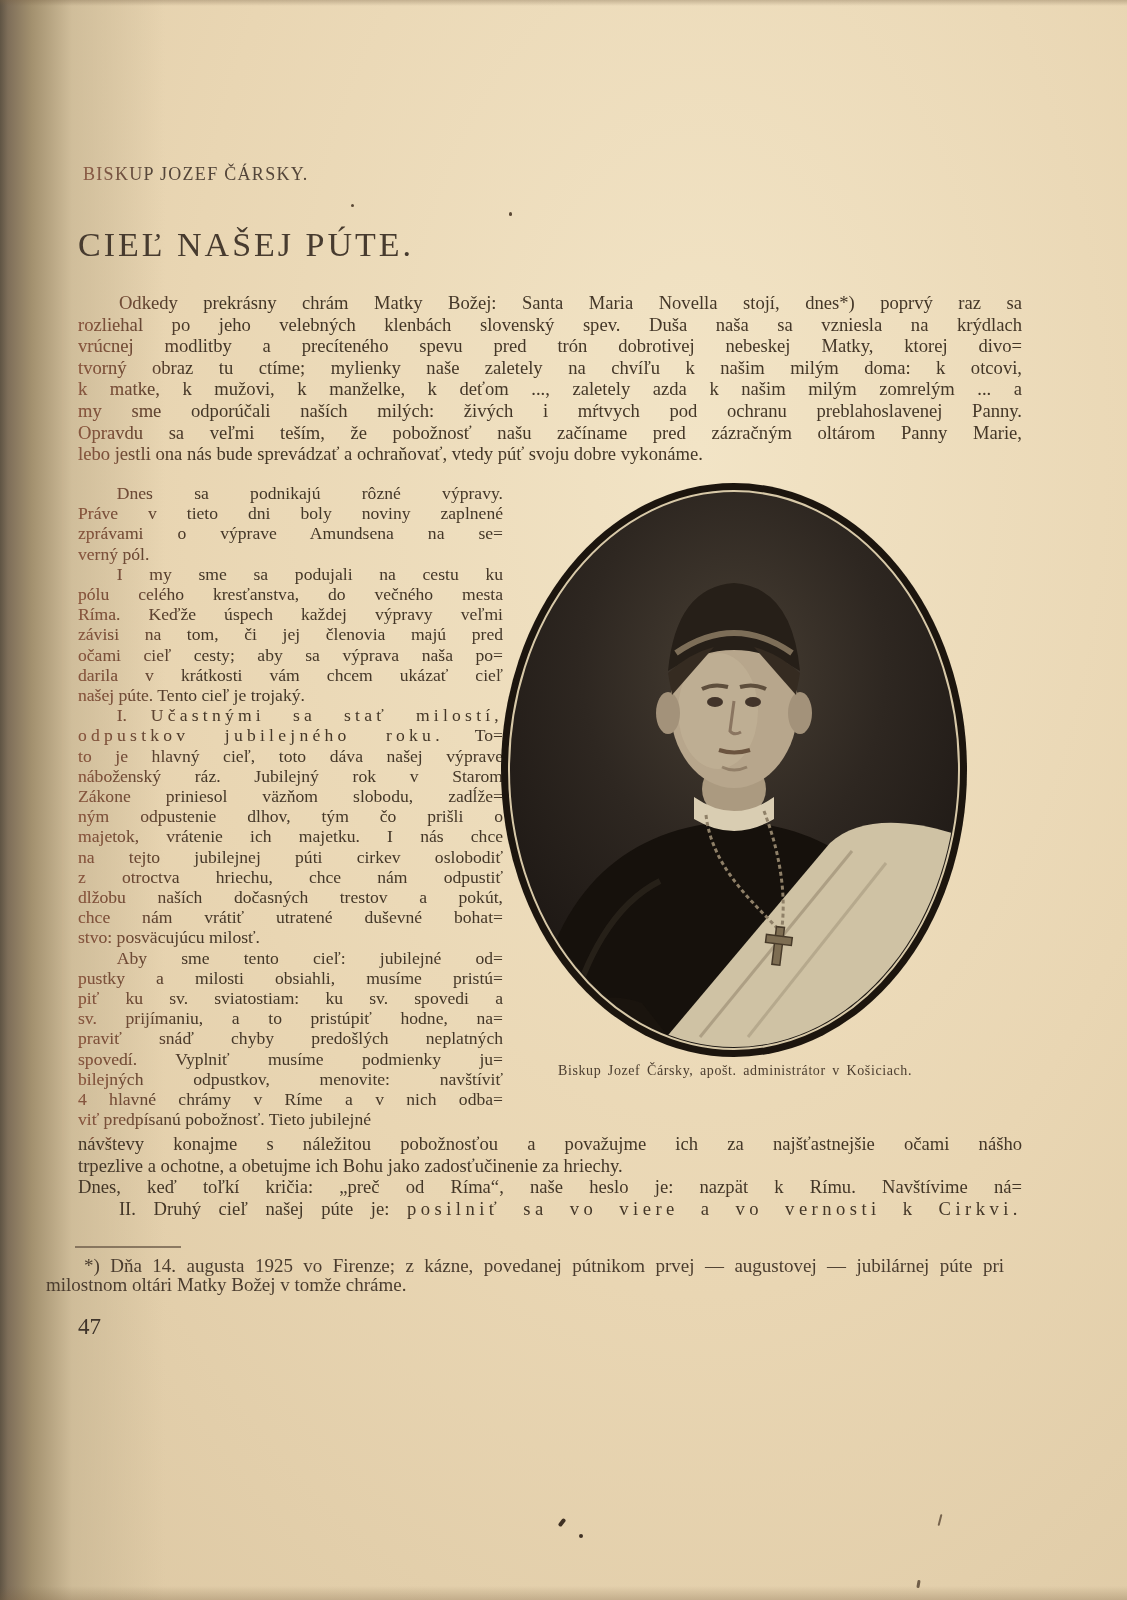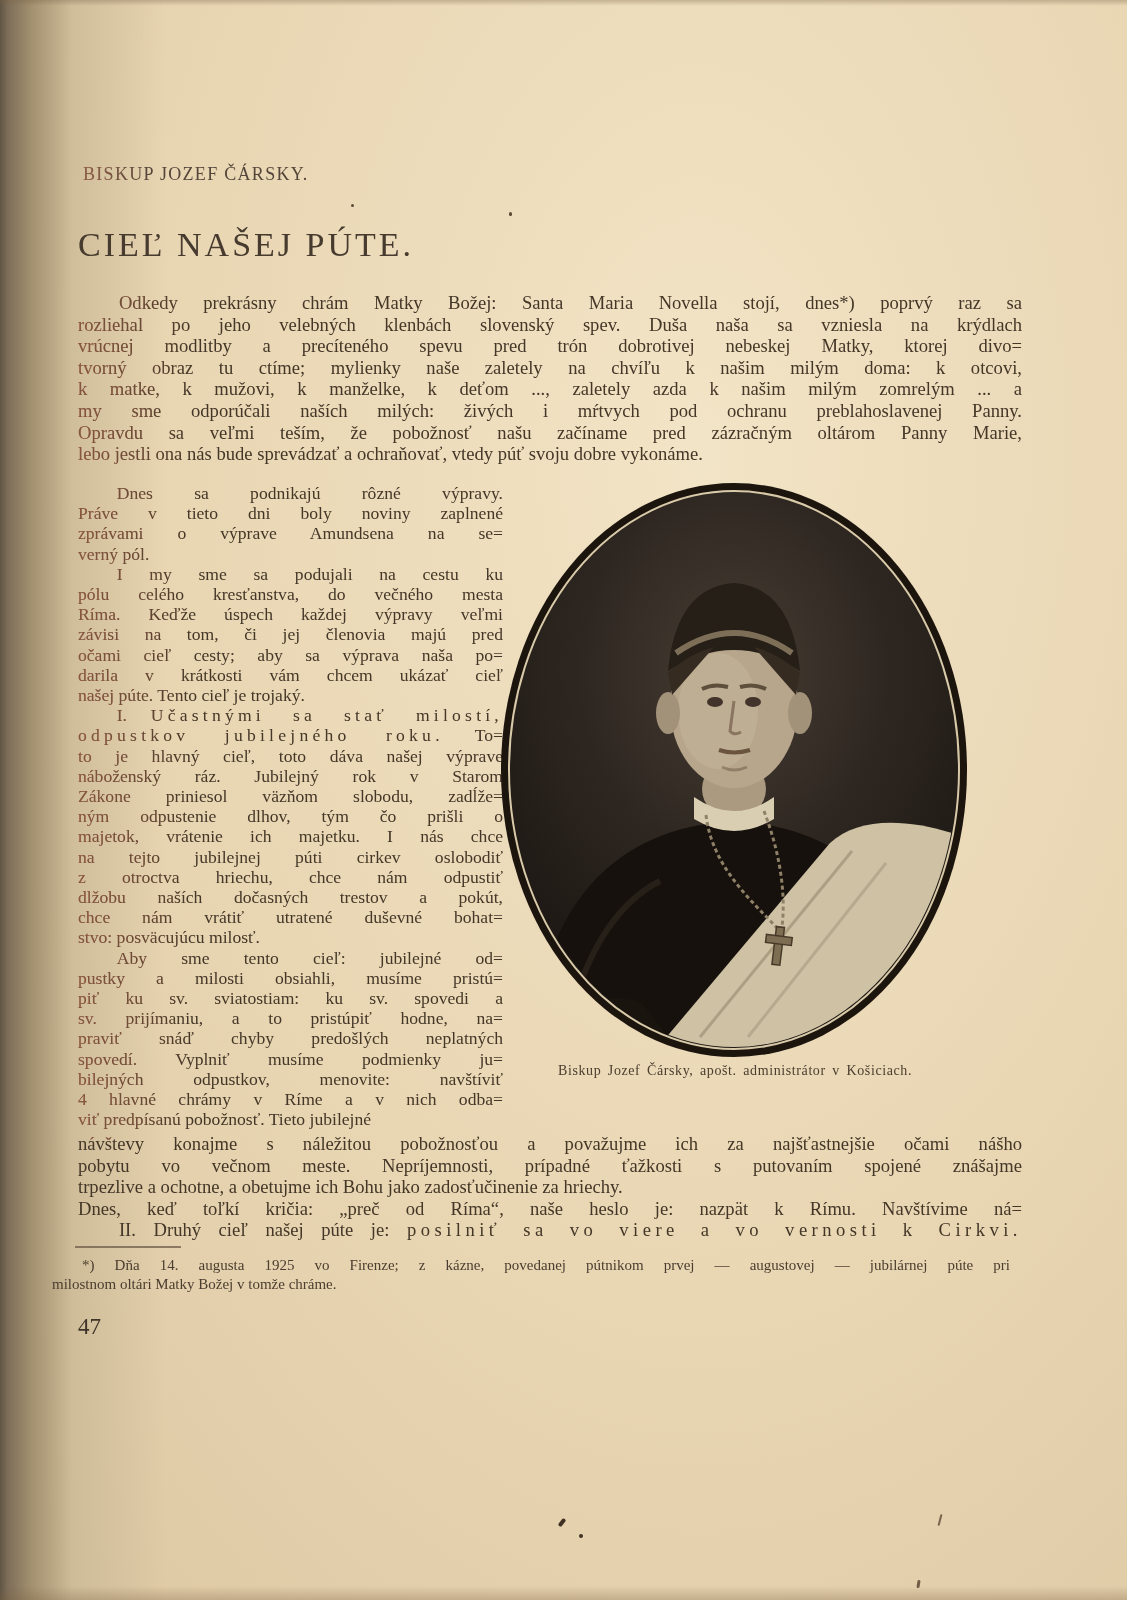--- a/index.html
+++ b/index.html
@@ -36,21 +36,21 @@
   .line.nj { text-align-last:left; }
   .line.ind { text-indent:2.2em; }
   .line.ind-sm { text-indent:2em; }
   .line span.sp { letter-spacing:.24em; }
   .photo { position:absolute; left:500px; top:481px; width:468px; height:578px; }
   .caption {
     position:absolute; left:498px; top:1063px; width:474px; text-align:center;
     font-size:14px; letter-spacing:.6px; word-spacing:2.5px; color:#4b3d2f;
   }
   .fnrule { position:absolute; left:75px; top:1246px; width:106px; height:2px; background:#6d5c49; opacity:.75; }
-  .footnote { left:52px; top:1256px; width:958px; font-size:15px; line-height:19px; color:#4b3d2f; }
+  .footnote { left:46px; top:1256px; width:958px; font-size:19px; line-height:19px; color:#4b3d2f; }
   .pagenum { position:absolute; left:78px; top:1314px; width:860px; font-size:23px; color:#3f342a; }
   .speck { position:absolute; background:#5b4936; border-radius:2px; }
   .s1 { left:351px; top:204px; width:3px; height:3px; }
   .s2 { left:509px; top:212px; width:3px; height:4px; }
   .s3 { left:560px; top:1518px; width:4px; height:9px; transform:rotate(38deg); background:#3f3124; }
   .s4 { left:579px; top:1534px; width:4px; height:4px; background:#3f3124; }
   .s5 { left:939px; top:1514px; width:2px; height:12px; transform:rotate(14deg); opacity:.8; }
   .s6 { left:917px; top:1580px; width:3px; height:8px; transform:rotate(10deg); opacity:.85; }
 </style>
 </head>
@@ -172,21 +172,20 @@
           <rect x="-13" y="5" width="26" height="8" fill="#7d6d52" stroke="#473a29" stroke-width="1.5"></rect>
         </g>
       </g>
     </svg>
   </div>
 
   <div class="caption">Biskup Jozef Čársky, apošt. administrátor v Košiciach.</div>
 
   <div class="para p2">
       <div class="line"><span>návštevy konajme s náležitou pobožnosťou a považujme ich za najšťastnejšie očami nášho</span></div>
-      <div class="line"><span>pobytu vo večnom meste. Nepríjemnosti, prípadné ťažkosti s putovaním spojené znášajme</span></div>
       <div class="line nj"><span>trpezlive a ochotne, a obetujme ich Bohu jako zadosťučinenie za hriechy.</span></div>
       <div class="line"><span>Dnes, keď toľkí kričia: „preč od Ríma“, naše heslo je: nazpät k Rímu. Navštívime ná=</span></div>
       <div class="line ind"><span>II. Druhý cieľ našej púte je: </span><span class="sp">posilniť sa vo viere a vo vernosti k Cirkvi.</span></div>
     </div>
 
   <div class="fnrule"></div>
   <div class="para footnote">
       <div class="line ind-sm"><span>*) Dňa 14. augusta 1925 vo Firenze; z kázne, povedanej pútnikom prvej — augustovej — jubilárnej púte pri</span></div>
       <div class="line nj"><span>milostnom oltári Matky Božej v tomže chráme.</span></div>
     </div>

